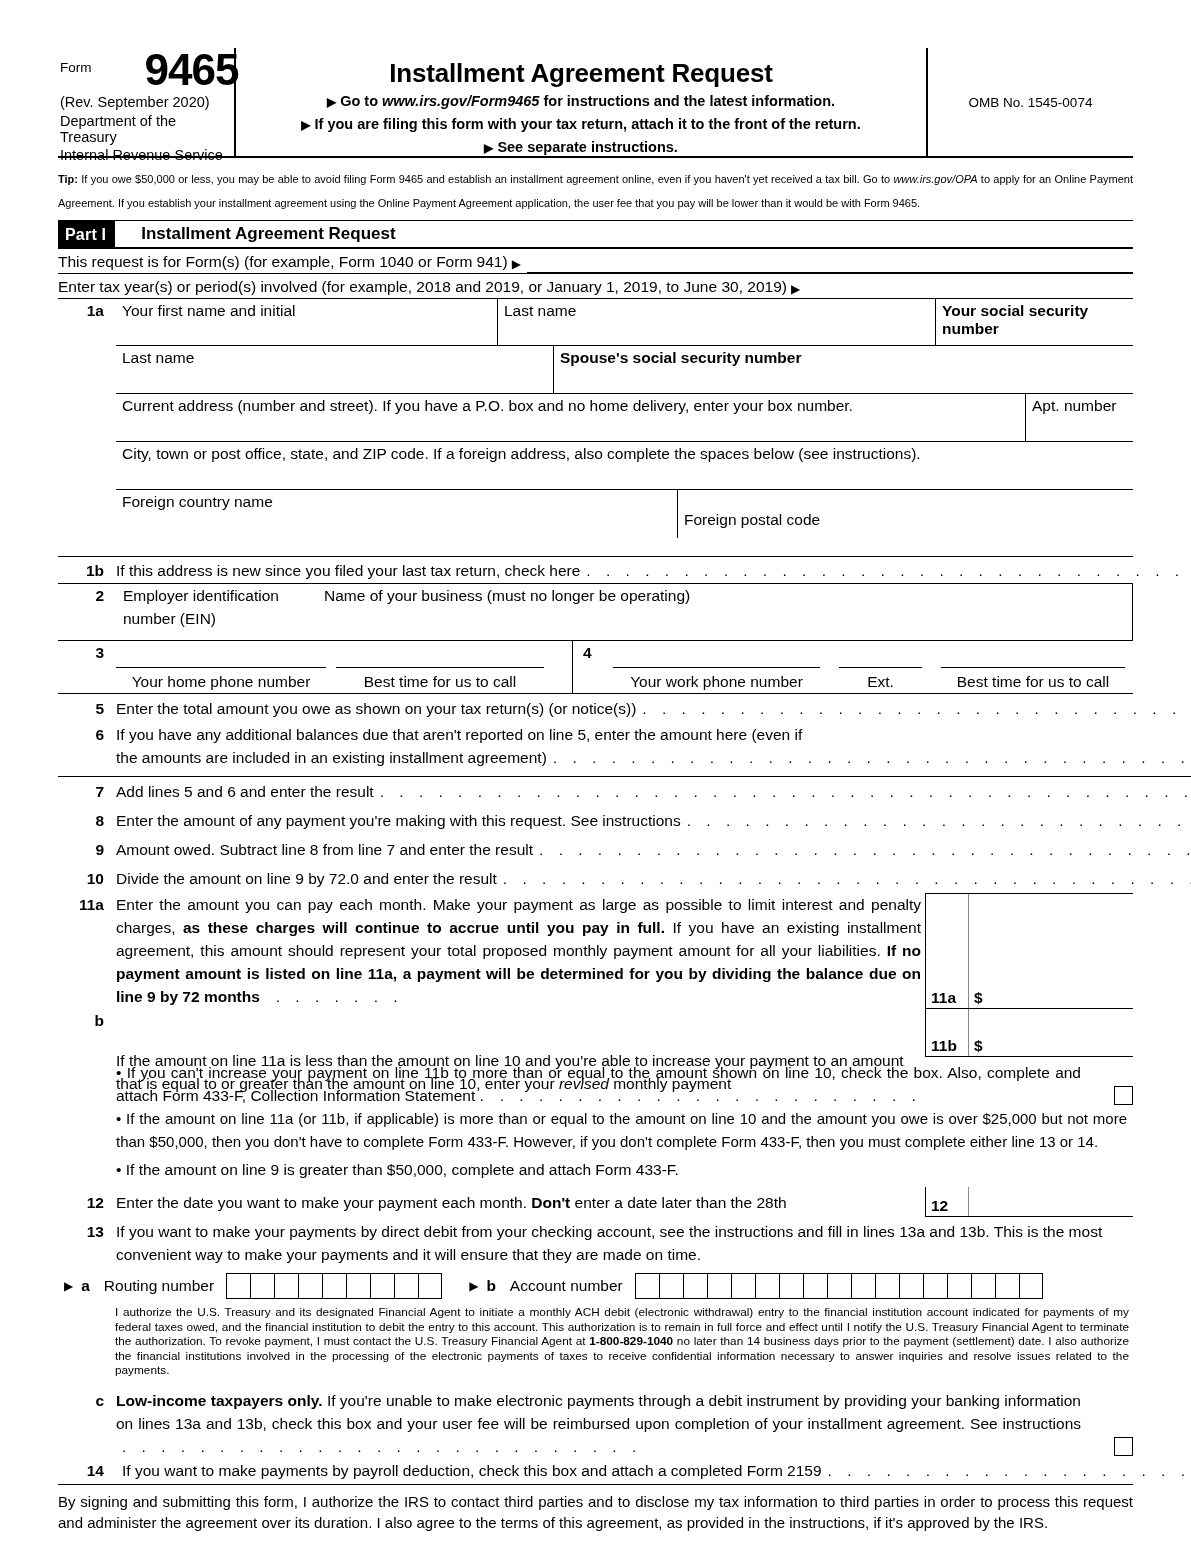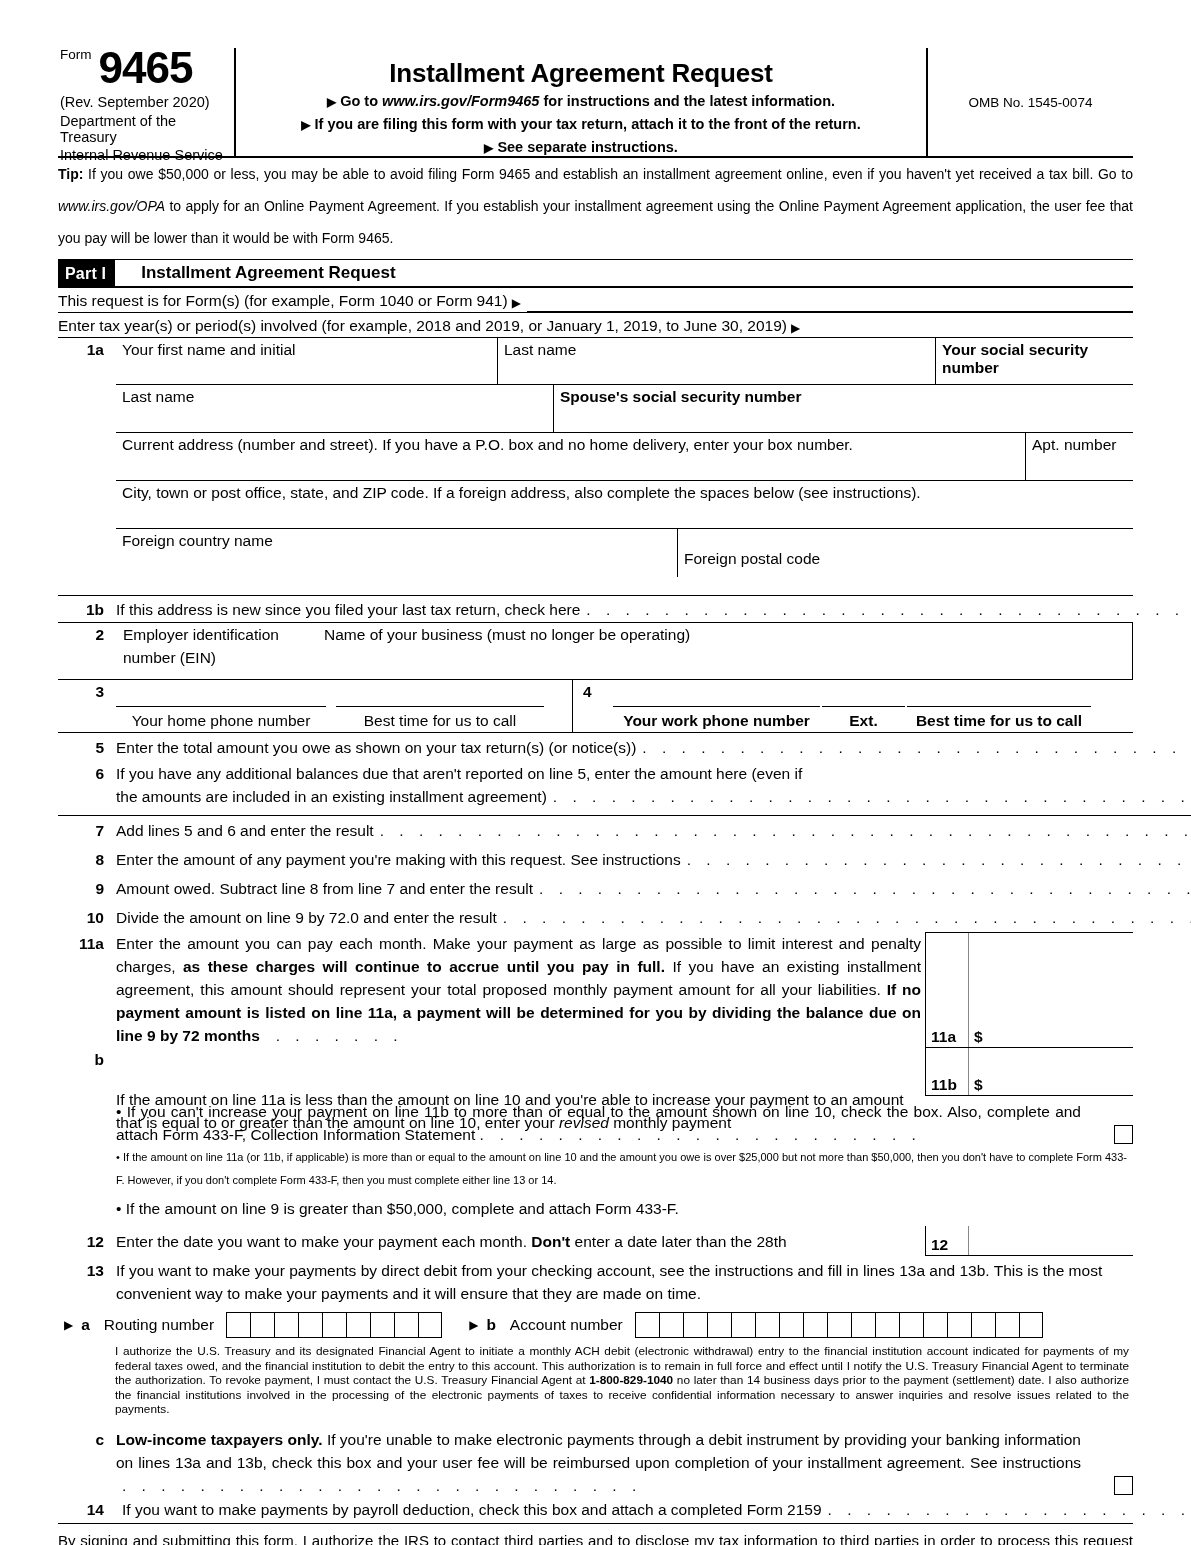--- a/index.html
+++ b/index.html
@@ -38,22 +38,23 @@
     height: 108px;
   }
   .mh-left {
     width: 170px;
     padding-right: 6px;
     border-right: 2px solid #000;
     position: relative;
   }
   .mh-formline {
     display: flex;
-    align-items: flex-start;
+    align-items: center;
     height: 44px;
+    gap: 46px;
   }
   .mh-formword {
     font-size: 13.5px;
     line-height: 13px;
     padding-bottom: 5px;
     padding-left: 2px;
   }
   .mh-number {
     font-size: 44px;
     font-weight: bold;
@@ -96,22 +97,23 @@
   .mh-right {
     width: 205px;
     display: flex;
     align-items: center;
     justify-content: center;
   }
   .mh-omb { font-size: 13.5px; }
 
   
   .tip {
-    font-size: 14px;
-    line-height: 32px;
+    font-size: 11px;
+    line-height: 24px;
+    padding-top: 9px;
     padding-bottom: 5px;
     text-align: justify;
   }
 
   
   .partbar {
     display: flex;
     align-items: stretch;
     border-bottom: 2.5px solid #000;
     border-top: 1.5px solid #000;
@@ -406,21 +408,21 @@
           <div style="width:208px;">
             <div style="border-bottom:1.5px solid #000; height:4px;"></div>
             <div style="text-align:center; font-size:15.5px; padding-top:2px;">Best time for us to call</div>
           </div>
         </div>
       </div>
     </div>
     <div style="flex:1; display:flex;">
       <div class="item-num" style="width:40px; min-width:40px; padding-right:0; padding-left:10px; text-align:left;">4</div>
       <div style="flex:1; padding-top:22px;">
-        <div style="display:flex; gap:2px;font-weight:bold;">
+        <div style="display:flex; gap:19px;">
           <div style="width:207px;">
             <div style="border-bottom:1.5px solid #000; height:4px;"></div>
             <div style="text-align:center; font-size:15.5px; padding-top:2px;">Your work phone number</div>
           </div>
           <div style="width:83px;">
             <div style="border-bottom:1.5px solid #000; height:4px;"></div>
             <div style="text-align:center; font-size:15.5px; padding-top:2px;">Ext.</div>
           </div>
           <div style="width:184px;">
             <div style="border-bottom:1.5px solid #000; height:4px;"></div>
@@ -533,21 +535,21 @@
     <div style="display:flex; font-size:15.5px; line-height:23px;">
       <div style="flex:1; text-align:justify; padding-right:6px;">
         <span>•</span>
         <span>If you can't increase your payment on line 11b to more than or equal to the amount shown on line 10, check the box. Also, complete and attach Form 433-F, Collection Information Statement .</span><span class="dots" style="display:inline; letter-spacing:5.5px;"> . . . . . . . . . . . . . . . . . . . . . .</span>
       </div>
       <div style="width:46px; display:flex; align-items:flex-end; justify-content:flex-end; padding-bottom:2px;">
         <span class="cbox"></span>
       </div>
     </div>
 
-    <div style="font-size:11px; line-height:23px; text-align:justify; padding-right:6px;">
+    <div style="font-size:15px; line-height:23px; text-align:justify; padding-right:6px;">
       <span>•</span>
       <span>If the amount on line 11a (or 11b, if applicable) is more than or equal to the amount on line 10 and the amount you owe is over $25,000 but not more than $50,000, then you don't have to complete Form 433-F. However, if you don't complete Form 433-F, then you must complete either line 13 or 14.</span>
     </div>
 
     <div style="font-size:15.5px; line-height:23px; padding-top:5px;">
       <span>•</span>
       <span>If the amount on line 9 is greater than $50,000, complete and attach Form 433-F.</span>
     </div>
   </div>
 

